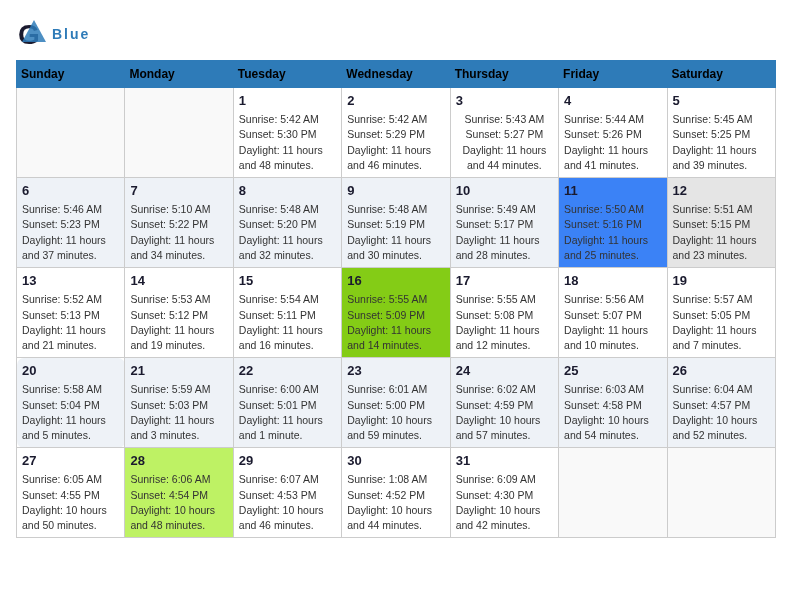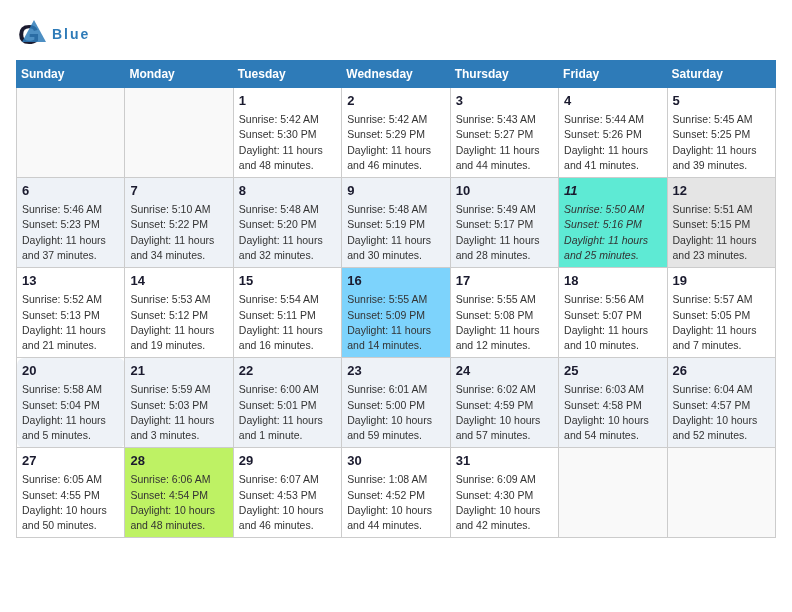--- a/index.html
+++ b/index.html
@@ -34,21 +34,21 @@
       font-size: 16px;
       color: #333;
     }
     .calendar {
       width: 100%;
       border-collapse: collapse;
       font-size: 11px;
     }
     .calendar th {
       background: #2e7bb8;
-      color: #ffffff;
+      color: #000000;
       padding: 6px 4px;
       text-align: left;
       font-size: 12px;
       font-weight: bold;
       border: 1px solid #2e7bb8;
     }
     .calendar td {
       vertical-align: top;
       padding: 4px 5px;
       border: 1px solid #ccc;
@@ -127,21 +127,21 @@
 Daylight: 11 hours and 48 minutes.</div>
         </td>
         <td style="background: rgb(255, 255, 255);">
           <span class="day-num">2</span>
           <div class="day-info" style="white-space: pre-line;">Sunrise: 5:42 AM
 Sunset: 5:29 PM
 Daylight: 11 hours and 46 minutes.</div>
         </td>
         <td style="background: rgb(255, 255, 255);">
           <span class="day-num">3</span>
-          <div class="day-info" style="white-space: pre-line;">Sunrise: 5:43 AM
+          <div class="day-info" style="white-space: pre-line; text-align: center;">Sunrise: 5:43 AM
 Sunset: 5:27 PM
 Daylight: 11 hours and 44 minutes.</div>
         </td>
         <td style="background: rgb(255, 255, 255);">
           <span class="day-num">4</span>
           <div class="day-info" style="white-space: pre-line;">Sunrise: 5:44 AM
 Sunset: 5:26 PM
 Daylight: 11 hours and 41 minutes.</div>
         </td>
         <td style="background: rgb(255, 255, 255);">
@@ -175,21 +175,21 @@
           <div class="day-info" style="white-space: pre-line;">Sunrise: 5:48 AM
 Sunset: 5:19 PM
 Daylight: 11 hours and 30 minutes.</div>
         </td>
         <td style="background: rgb(238, 242, 247);">
           <span class="day-num">10</span>
           <div class="day-info" style="white-space: pre-line;">Sunrise: 5:49 AM
 Sunset: 5:17 PM
 Daylight: 11 hours and 28 minutes.</div>
         </td>
-        <td style="background: #5eead4; font-style: italic;">
+        <td style="background: #3b82f6;">
           <span class="day-num">11</span>
           <div class="day-info" style="white-space: pre-line;">Sunrise: 5:50 AM
 Sunset: 5:16 PM
 Daylight: 11 hours and 25 minutes.</div>
         </td>
         <td style="background: #e5e5e5; margin-top: 37px;">
           <span class="day-num">12</span>
           <div class="day-info" style="white-space: pre-line;">Sunrise: 5:51 AM
 Sunset: 5:15 PM
 Daylight: 11 hours and 23 minutes.</div>
@@ -207,21 +207,21 @@
           <div class="day-info" style="white-space: pre-line;">Sunrise: 5:53 AM
 Sunset: 5:12 PM
 Daylight: 11 hours and 19 minutes.</div>
         </td>
         <td style="background: rgb(255, 255, 255);">
           <span class="day-num">15</span>
           <div class="day-info" style="white-space: pre-line;">Sunrise: 5:54 AM
 Sunset: 5:11 PM
 Daylight: 11 hours and 16 minutes.</div>
         </td>
-        <td style="background: #7dd3fc;">
+        <td style="background: #84cc16;">
           <span class="day-num">16</span>
           <div class="day-info" style="white-space: pre-line;">Sunrise: 5:55 AM
 Sunset: 5:09 PM
 Daylight: 11 hours and 14 minutes.</div>
         </td>
         <td style="background: rgb(255, 255, 255);">
           <span class="day-num">17</span>
           <div class="day-info" style="white-space: pre-line;">Sunrise: 5:55 AM
 Sunset: 5:08 PM
 Daylight: 11 hours and 12 minutes.</div>

